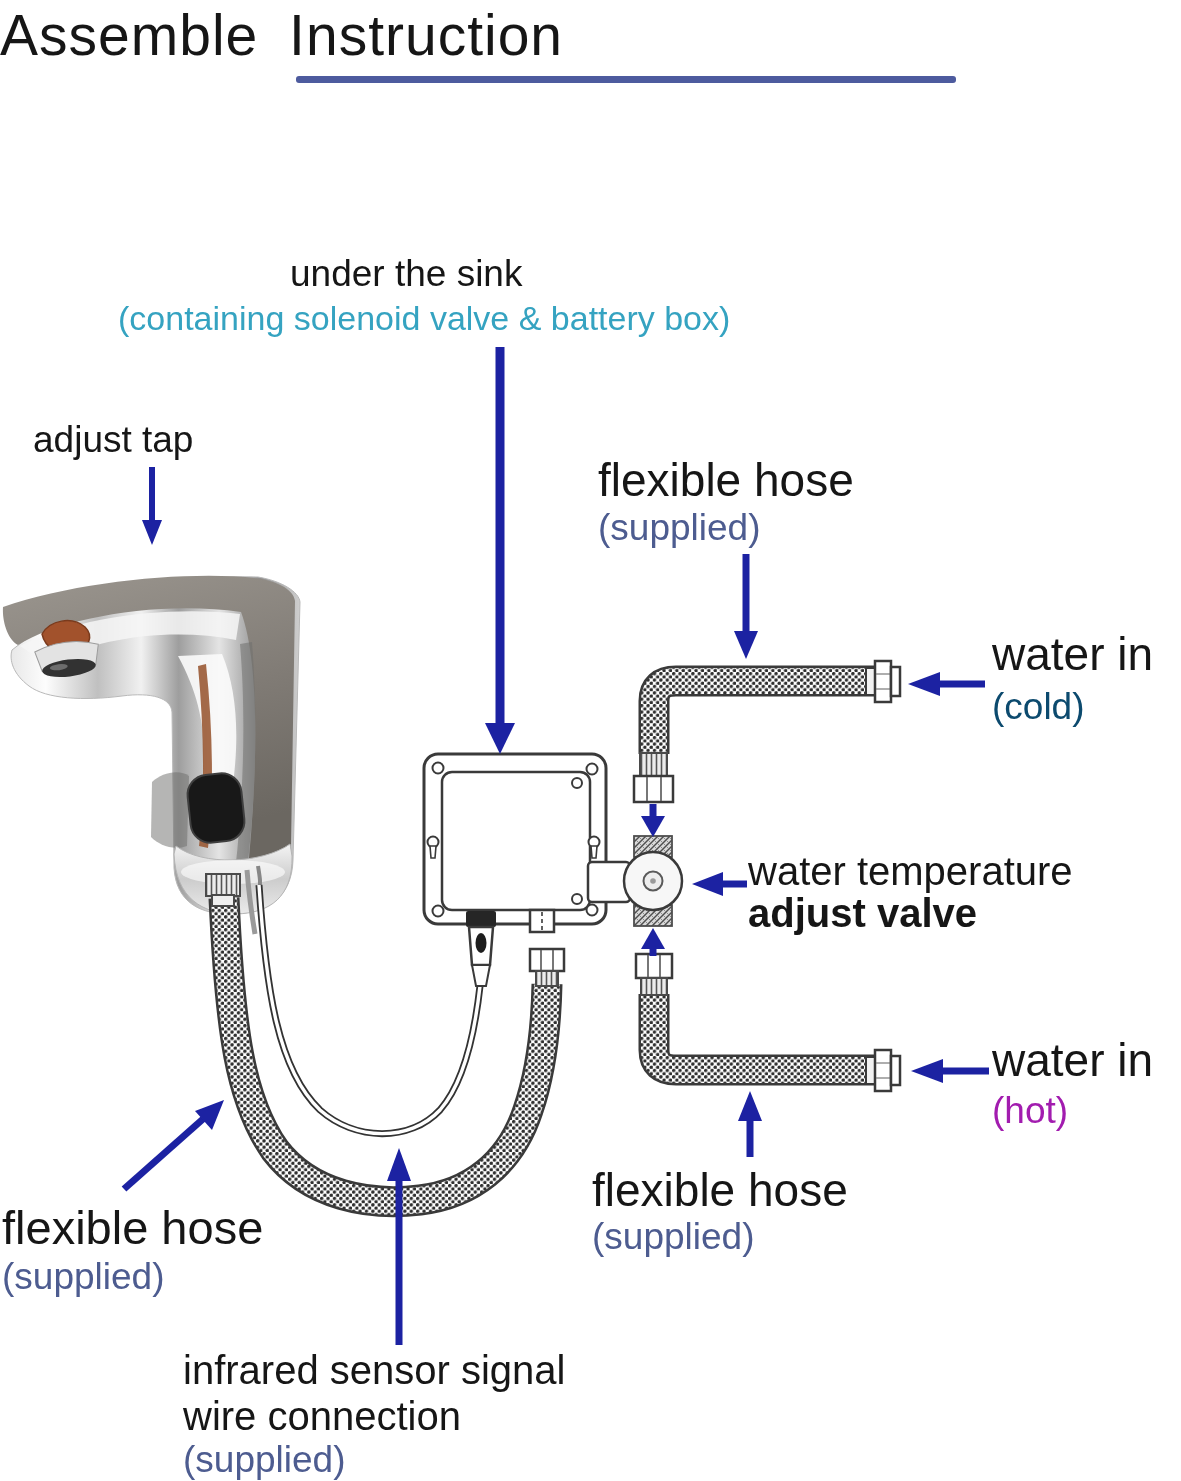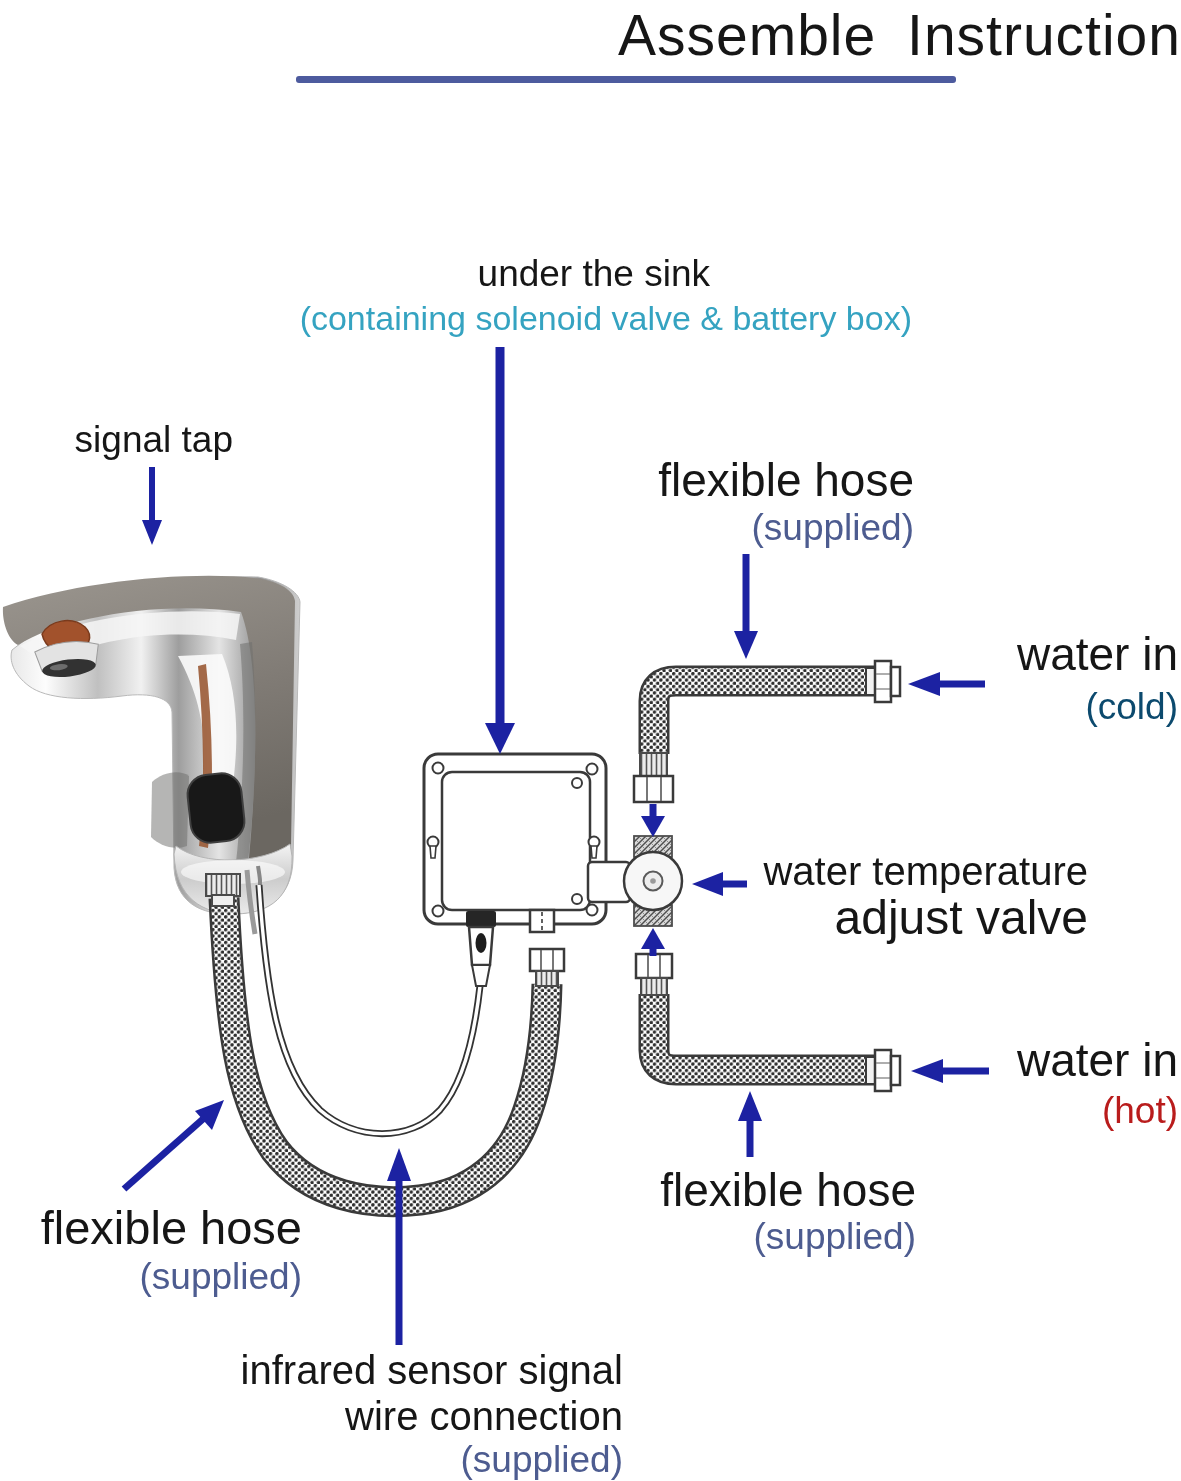--- a/index.html
+++ b/index.html
@@ -2,37 +2,37 @@
 <html><head>
 <meta charset="utf-8">
 <style>
   html,body{margin:0;padding:0;background:#ffffff;}
   .page{
     position:relative;width:1181px;height:1481px;background:#ffffff;
     font-family:"Liberation Sans", sans-serif;overflow:hidden;
   }
   .art{position:absolute;left:0;top:0;width:1181px;height:1481px;}
   .lbl{
-    position:absolute;text-align:right;color:#161616;line-height:1.12;
+    position:absolute;text-align:left;color:#161616;line-height:1.12;
     font-family:"Liberation Sans", sans-serif;white-space:nowrap;
   }
   .title{top:4px;left:0;width:1181px;font-size:57px;font-weight:500;word-spacing:14px;letter-spacing:1px;}
   .title-underline{position:absolute;left:296px;top:76px;width:660px;height:7px;background:#4d5b9e;border-radius:3px;}
   .cb1{top:186px;left:290px;width:420px;font-size:47px;word-spacing:16px;}
   .cb2{top:253px;left:290px;width:420px;font-size:37px;}
   .cb3{top:299px;left:118px;width:794px;font-size:34px;color:#35a3c1;}
   .sensortap{top:419px;left:33px;width:200px;font-size:37px;}
   .hosetop-l{top:455px;left:598px;width:316px;font-size:46px;}
   .hosetop-s{top:507px;left:598px;width:316px;font-size:37px;color:#4d5c90;}
   .cold-l{top:629px;left:992px;width:186px;font-size:46px;}
   .cold-s{top:686px;left:992px;width:186px;font-size:37px;color:#0c4a6e;}
   .valve-1{top:849px;left:748px;width:340px;font-size:40px;}
-  .valve-2{top:891px;left:748px;width:340px;font-size:48px;}
+  .valve-2{top:891px;left:748px;width:340px;font-size:40px;font-weight:bold;}
   .hot-l{top:1035px;left:992px;width:186px;font-size:46px;}
-  .hot-s{top:1090px;left:992px;width:186px;font-size:37px;color:#b91c1c;}
+  .hot-s{top:1090px;left:992px;width:186px;font-size:37px;color:#a21caf;}
   .hoseright-l{top:1165px;left:592px;width:324px;font-size:46px;}
   .hoseright-s{top:1216px;left:592px;width:324px;font-size:37px;color:#4d5c90;}
   .hoseleft-l{top:1202px;left:2px;width:300px;font-size:47px;}
   .hoseleft-s{top:1256px;left:2px;width:300px;font-size:37px;color:#4d5c90;}
   .ir-1{top:1348px;left:183px;width:440px;font-size:40px;}
   .ir-2{top:1394px;left:183px;width:440px;font-size:40px;}
   .ir-3{top:1439px;left:183px;width:440px;font-size:37px;color:#4d5c90;}
 </style>
 </head>
 <body>
@@ -254,21 +254,21 @@
       </g>
     </g>
   </svg>
 
   <div class="lbl title">Assemble Instruction</div>
   <div class="title-underline"></div>
 
   <div class="lbl cb3">(containing solenoid valve &amp; battery box)</div>
   <div class="lbl cb2">under the sink</div>
 
-  <div class="lbl sensortap">signal tap</div>
+  <div class="lbl sensortap">adjust tap</div>
 
   <div class="lbl hosetop-l">flexible hose</div>
   <div class="lbl hosetop-s">(supplied)</div>
 
   <div class="lbl cold-l">water in</div>
   <div class="lbl cold-s">(cold)</div>
 
   <div class="lbl valve-1">water temperature</div>
   <div class="lbl valve-2">adjust valve</div>
 

